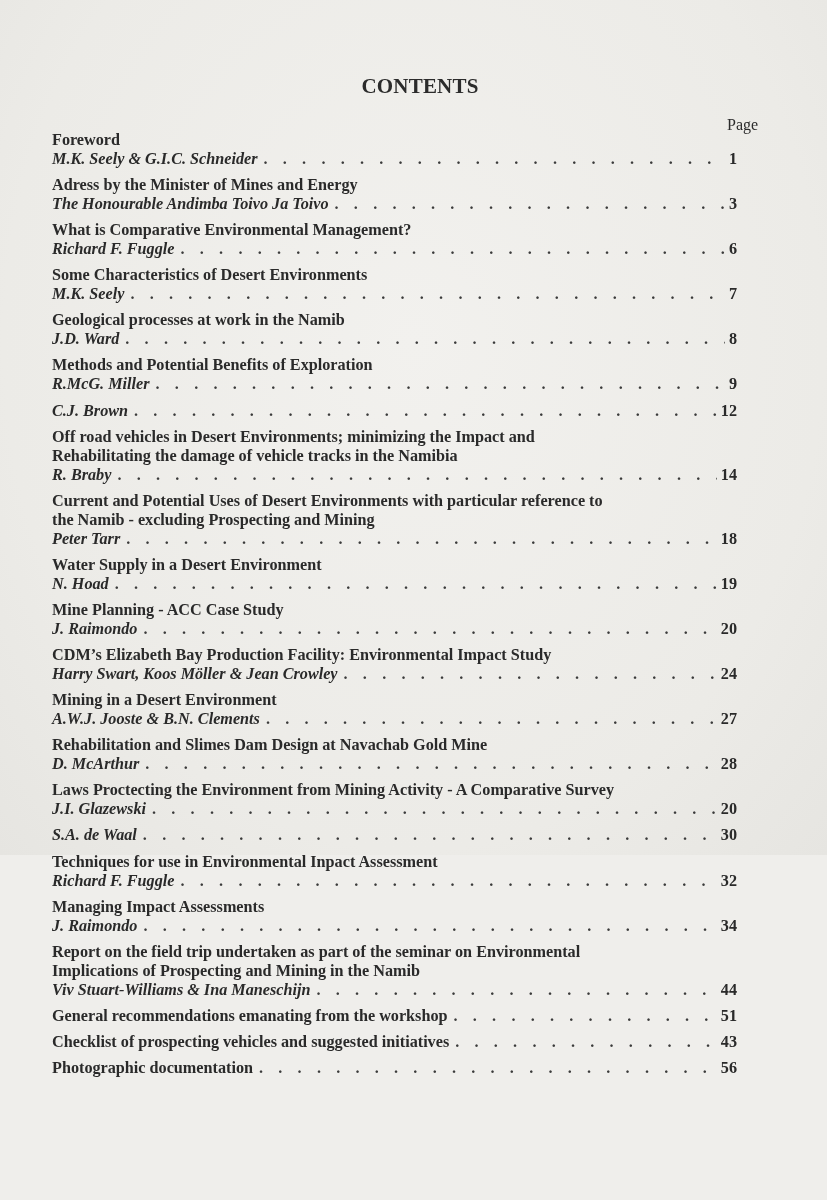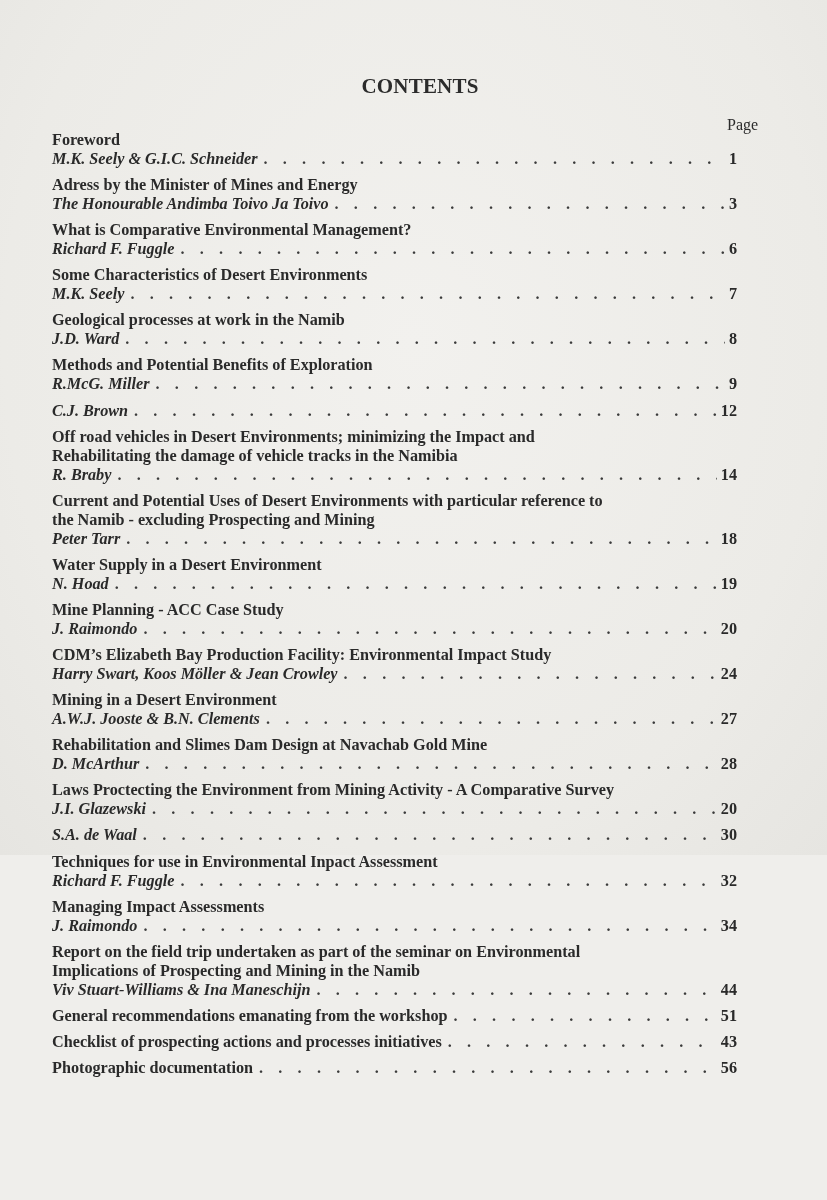--- a/index.html
+++ b/index.html
@@ -197,21 +197,21 @@
       </div>
       <div class="entry">
         <div class="line dotline">
           <span class="txt">General recommendations emanating from the workshop</span>
           <span class="dots"> . . . . . . . . . . . . . . . . . . . . . . . . . . . . . . . . . . . . . . . . . . . . . . . . . . . . . . . . . . . . . . . . . . . . . . . . . . . . . . . . . . . . . . . . . . . . . . . . . . . . . . . . . . . . . . . . . . . . . . . .</span>
           <span class="pg">51</span>
         </div>
       </div>
       <div class="entry">
         <div class="line dotline">
-          <span class="txt">Checklist of prospecting actions and processes initiatives</span>
+          <span class="txt">Checklist of prospecting vehicles and suggested initiatives</span>
           <span class="dots"> . . . . . . . . . . . . . . . . . . . . . . . . . . . . . . . . . . . . . . . . . . . . . . . . . . . . . . . . . . . . . . . . . . . . . . . . . . . . . . . . . . . . . . . . . . . . . . . . . . . . . . . . . . . . . . . . . . . . . . . .</span>
           <span class="pg">43</span>
         </div>
       </div>
       <div class="entry">
         <div class="line dotline">
           <span class="txt">Photographic documentation</span>
           <span class="dots"> . . . . . . . . . . . . . . . . . . . . . . . . . . . . . . . . . . . . . . . . . . . . . . . . . . . . . . . . . . . . . . . . . . . . . . . . . . . . . . . . . . . . . . . . . . . . . . . . . . . . . . . . . . . . . . . . . . . . . . . .</span>
           <span class="pg">56</span>
         </div>

